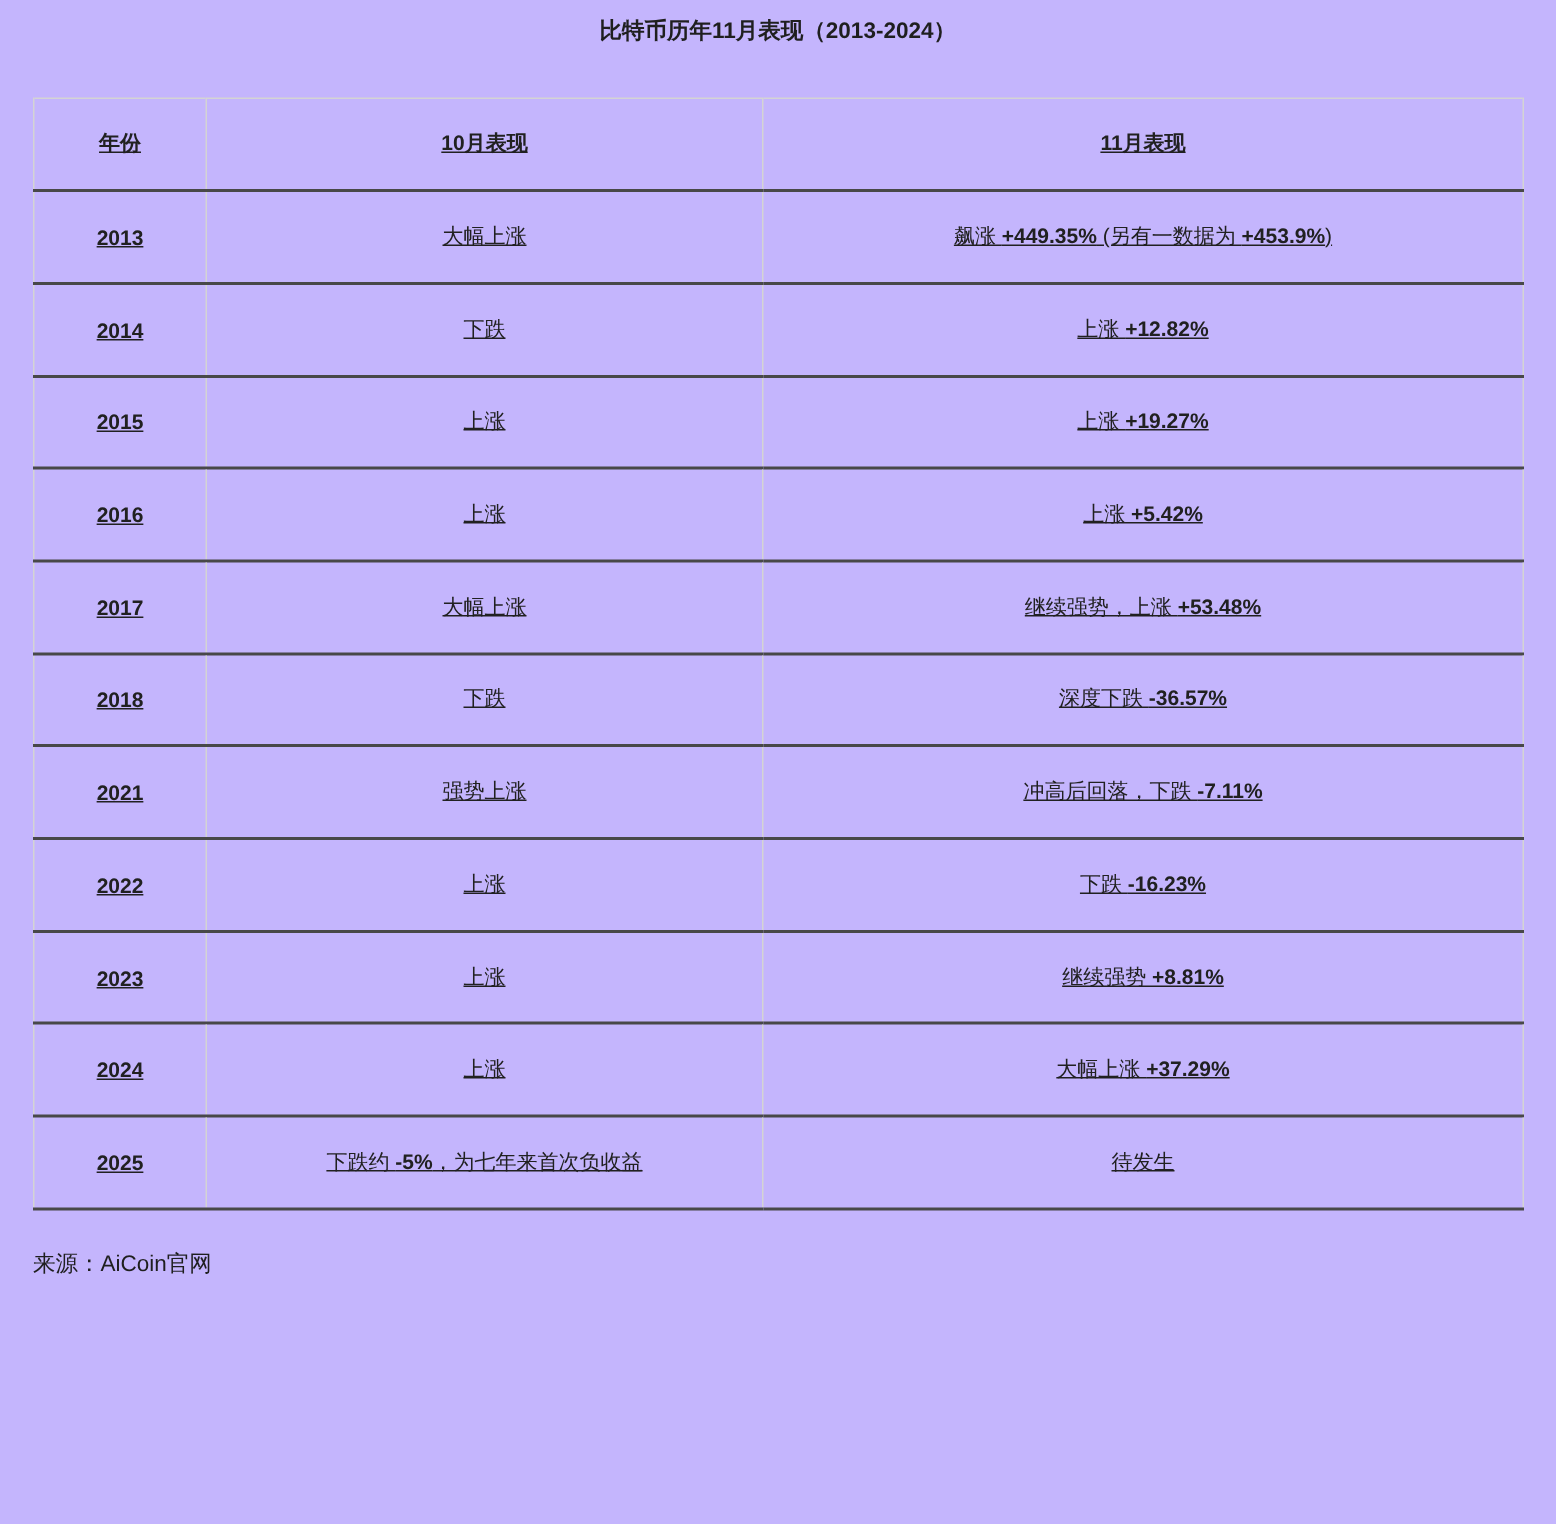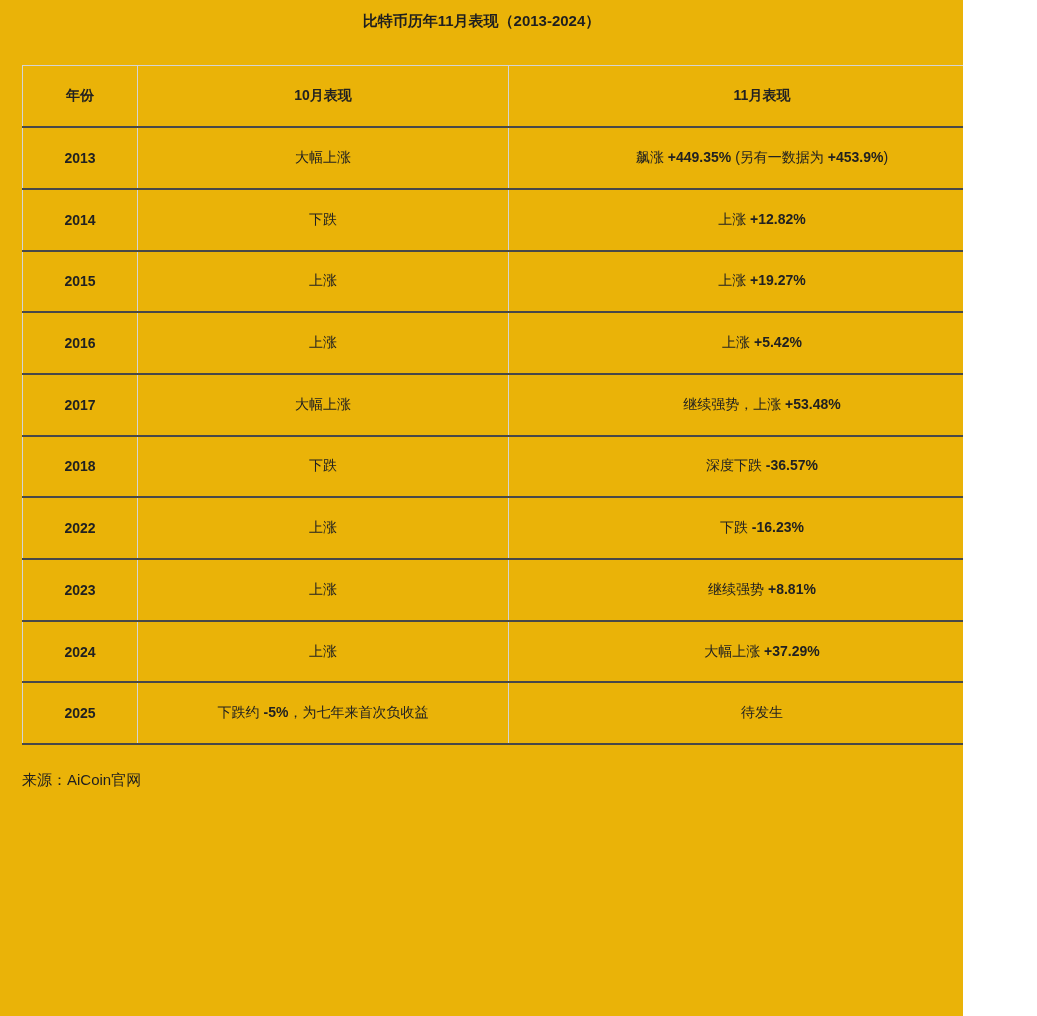--- a/index.html
+++ b/index.html
@@ -6,23 +6,23 @@
   html, body {
     margin: 0;
     padding: 0;
     background: #ffffff;
     width: 1037px;
     height: 1016px;
     font-family: "Liberation Sans", "DejaVu Sans", sans-serif;
     color: #212121;
   }
   .page {
-    width: 963px;
+    width: 1037px;
     height: 1016px;
-    background: #eab308;
+    background: #c4b5fd;
     overflow: hidden;
   }
   .title {
     padding-top: 13px;
     text-align: center;
     font-size: 15px;
     font-weight: 700;
     line-height: 16px;
     color: #1f1f1f;
   }
@@ -38,20 +38,21 @@
     border-left: 1px solid #d4d4d4;
     border-right: 1px solid #d4d4d4;
     border-bottom: 2px solid #484848;
     height: 61.7px;
     text-align: center;
     vertical-align: middle;
     font-size: 14px;
     font-weight: 400;
     color: #212121;
     padding: 0 23px;
+    text-decoration: underline;
   }
   table.perf th {
     font-weight: 700;
   }
   table.perf td.c-year {
     font-weight: 700;
   }
   table.perf strong {
     font-weight: 700;
     margin-top: 21px;
@@ -108,20 +109,25 @@
           <td class="c-year">2017</td>
           <td><span>大幅上涨</span></td>
           <td><span>继续强势，上涨 </span><strong>+53.48%</strong></td>
         </tr>
         <tr>
           <td class="c-year">2018</td>
           <td><span>下跌</span></td>
           <td><span>深度下跌 </span><strong>-36.57%</strong></td>
         </tr>
         <tr>
+          <td class="c-year">2021</td>
+          <td><span>强势上涨</span></td>
+          <td><span>冲高后回落，下跌 </span><strong>-7.11%</strong></td>
+        </tr>
+        <tr>
           <td class="c-year">2022</td>
           <td><span>上涨</span></td>
           <td><span>下跌 </span><strong>-16.23%</strong></td>
         </tr>
         <tr>
           <td class="c-year">2023</td>
           <td><span>上涨</span></td>
           <td><span>继续强势 </span><strong>+8.81%</strong></td>
         </tr>
         <tr>

